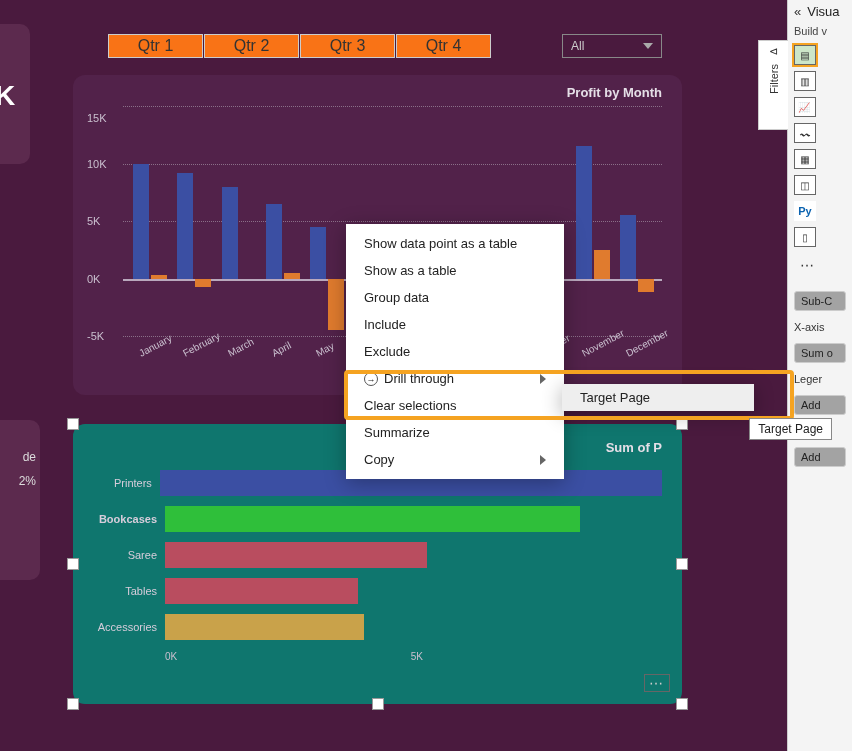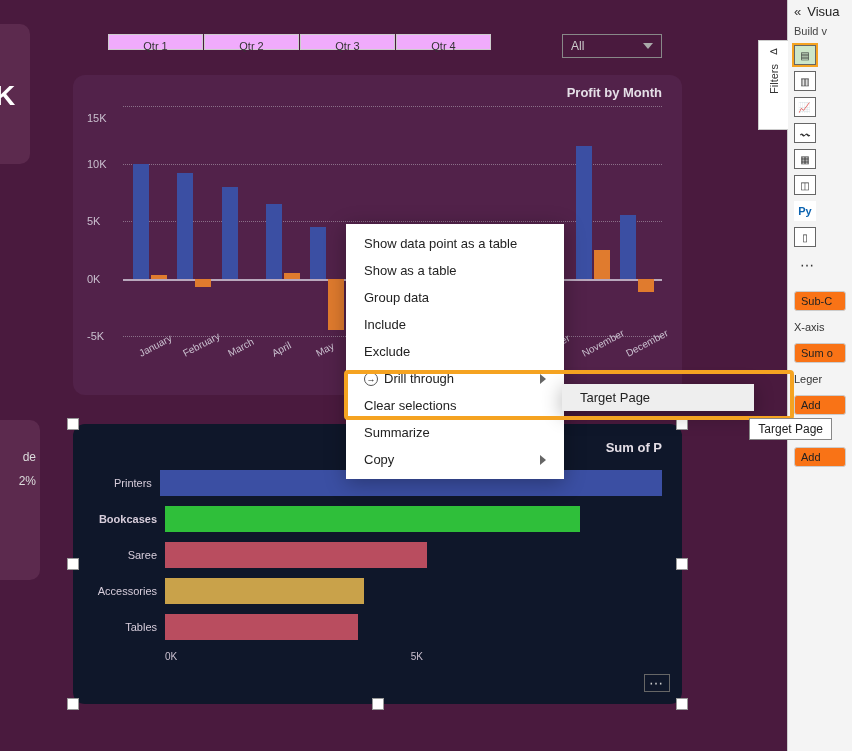--- a/index.html
+++ b/index.html
@@ -6,40 +6,40 @@
   body { width: 852px; height: 751px; overflow: hidden; background: #4a1a3e; position: relative; }
 
   
   .left-card { position: absolute; top: 24px; left: -10px; width: 40px; height: 140px; background: #5c2a4e; border-radius: 10px; }
   .left-card2 { position: absolute; top: 420px; left: -10px; width: 50px; height: 160px; background: #5c2a4e; border-radius: 10px; color:#ddd; font-size:12px; padding:20px 4px; text-align:right;}
   .left-card2 .v1{display:block; margin-top:10px}
   .big-k { position:absolute; top:80px; left:-5px; color:#fff; font-size:28px; font-weight:700;}
 
   
   .qtr-wrap { position: absolute; top: 34px; left: 108px; display: flex; gap: 1px; }
-  .qtr { width: 95px; height: 16px; background: #f0abfc; border: 1px solid #ccc; color: #333; font-size: 11px; text-align: center; line-height: 22px; cursor: pointer; }
+  .qtr { width: 95px; height: 24px; background: #f97316; border: 1px solid #ccc; color: #333; font-size: 16px; text-align: center; line-height: 22px; cursor: pointer; }
   .dropdown { position: absolute; top: 34px; right: 190px; width: 100px; height: 24px; border: 1px solid #888; color: #ccc; font-size: 12px; padding: 3px 8px; display: flex; justify-content: space-between; align-items: center; cursor: pointer; }
   .chev { width: 0; height: 0; border-left: 5px solid transparent; border-right: 5px solid transparent; border-top: 6px solid #aaa; }
 
   
   .card1 { position: absolute; top: 75px; left: 73px; right: 170px; height: 320px; background: #52224a; border-radius: 12px; padding: 10px 20px 30px 20px; color: #ccc; }
   .card-title { text-align: right; font-size: 13px; font-weight: 600; color: #e5dfe7; margin-bottom: 6px; }
   .chart-area { position: relative; height: 230px; }
   .ylab { position: absolute; left: -6px; font-size: 11px; color: #c9bfce; transform: translateY(-50%); }
   .grid { position: absolute; left: 30px; right: 0; border-top: 1px dotted #8a6f88; }
   .zero-line { position: absolute; left: 30px; right: 0; border-top: 2px solid #b9a8bd; }
   .bars { position: absolute; left: 34px; right: 4px; top: 0; bottom: 0; display: flex; justify-content: space-between; align-items: flex-end;}
   .bar-slot { flex: 1; position: relative; height: 100%; }
   .bar-a { position: absolute; width: 16px; left: 6px;  background: #3b4fa3; }
   .bar-b { position: absolute; width: 16px; left: 24px; background: #e07b2e; }
   .xlab { position: absolute; bottom: -24px; left: 10px; font-size: 10px; color: #c9bfce; transform: rotate(-28deg); transform-origin: left top; white-space: nowrap; }
 
   
   .card2-outer { position: absolute; top: 424px; left: 73px; right: 170px; height: 280px; }
-  .card2 { position:absolute; inset:0; background: #0f172a; border-radius: 12px; padding: 16px 20px 30px 20px; color: #ccc; }
+  .card2 { position:absolute; inset:0; background: #0f766e; border-radius: 12px; padding: 16px 20px 30px 20px; color: #ccc; }
   .handles .h { position:absolute; width:12px; height:12px; border:1px solid #999; background:#fff; }
   .handles .tl{top:-6px;left:-6px}.handles .tr{top:-6px;right:-6px}.handles .bl{bottom:-6px;left:-6px}.handles .br{bottom:-6px;right:-6px}
   .handles .tm{top:-6px;left:calc(50% - 6px)}.handles .bm{bottom:-6px;left:calc(50% - 6px)}.handles .ml{left:-6px;top:calc(50% - 6px)}.handles .mr{right:-6px;top:calc(50% - 6px)}
   .hchart { position: relative; margin-top:10px; height: 200px; }
   .hrow { display:flex; align-items:center; height: 36px;}
   .hrow .cat { width: 72px; text-align:right; padding-right:8px; font-size:11px; color:#d7cddb;}
   .hrow.bold .cat{font-weight:700;}
   .hrow .bar { height: 26px; background:#b94d5f; }
   .xaxis2 { display:flex; margin-left:72px; font-size:10px; color:#c9bfce; margin-top:6px;}
   .xaxis2 span{flex:0 0 auto;}
@@ -63,21 +63,21 @@
   .vpane-chevl{font-size:13px;color:#333;cursor:pointer}
   .vpane-title{font-size:13px;font-weight:400;color:#222;}
   .vsub{font-size:11px;color:#444;padding:2px 6px;}
   .filters-rail{position:absolute; top:40px; left:-30px; width:30px; height:90px; background:#fff; border:1px solid #ccc; border-right:none;}
   .filters-rail .arr{font-size:11px;color:#333;text-align:center;padding-top:4px}
   .filters-rail .lbl{writing-mode:vertical-rl; transform:rotate(180deg); font-size:11px; color:#333; margin:6px auto; display:block; text-align:center;}
   .viz-icons{padding:6px; display:flex; flex-direction:column; gap:6px; align-items:flex-start;}
   .vicon{width:22px;height:20px;border:1px solid #666;background:#fff;display:flex;align-items:center;justify-content:center;font-size:10px;color:#333;cursor:pointer}
   .vicon.sel{outline:2px solid #f5a321; background:#cde6c8;}
   .vicon.py{color:#0b63b0;font-weight:700;font-size:11px;border:none}
-  .field-pill{margin:8px 6px;padding:3px 6px;background:#f97316;border:1px solid #ccc;border-radius:3px;font-size:11px;color:#222;white-space:nowrap;overflow:hidden;cursor:pointer}
+  .field-pill{margin:8px 6px;padding:3px 6px;background:#a3a3a3;border:1px solid #ccc;border-radius:3px;font-size:11px;color:#222;white-space:nowrap;overflow:hidden;cursor:pointer}
   .field-lab{font-size:11px;color:#333;padding:2px 6px;}
   .dots3{padding:4px 6px;font-size:14px;color:#333;letter-spacing:2px}
 </style>
 </head>
 <body>
 
 <div class="left-card"></div>
 <div class="big-k">K</div>
 <div class="left-card2">
   <span class="v1">de</span>
@@ -173,26 +173,26 @@
         </div>
         <div class="hrow bold">
           <div class="cat">Bookcases</div>
           <div class="bar" style="width: 73%; background: rgb(47, 191, 58);"></div>
         </div>
         <div class="hrow">
           <div class="cat">Saree</div>
           <div class="bar" style="width: 46%; background: rgb(185, 77, 95);"></div>
         </div>
         <div class="hrow">
+          <div class="cat">Tables</div>
+          <div class="bar" style="width: 34%; background: rgb(185, 77, 95);"></div>
+        </div>
+        <div class="hrow">
           <div class="cat">Accessories</div>
           <div class="bar" style="width: 35%; background: rgb(201, 162, 74);"></div>
-        </div>
-        <div class="hrow">
-          <div class="cat">Tables</div>
-          <div class="bar" style="width: 34%; background: rgb(185, 77, 95);"></div>
         </div>
         <div class="xaxis2">
           <span style="margin-left: 0px;">0K</span>
           <span style="margin-left: 47%;">5K</span>
         </div>
       </div>
     <div class="more-dots">⋯</div>
   </div>
   <div class="handles">
     <div class="h tl"></div>

